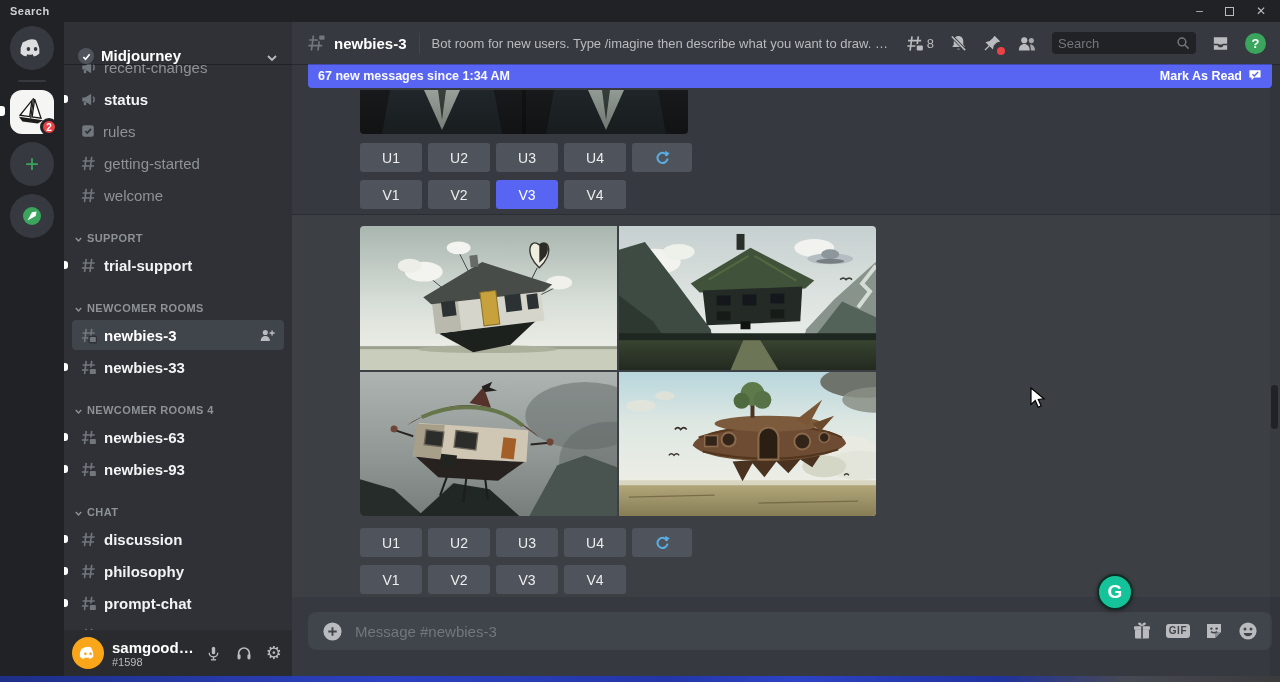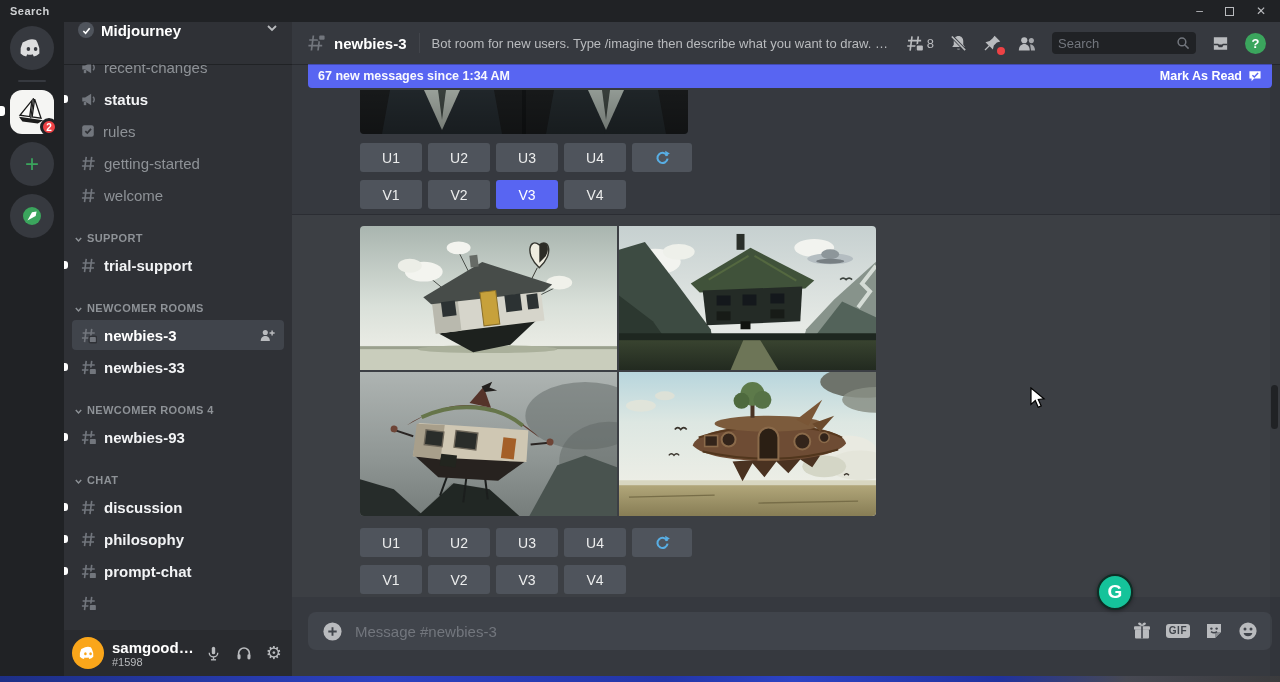--- a/index.html
+++ b/index.html
@@ -32,21 +32,21 @@
     border-radius:9px; background:#ed4245; border:3px solid #202225; color:#fff;
     font-size:10px; font-weight:bold; display:flex; align-items:center; justify-content:center; padding:0 3px; }
   .rail-pill { position:absolute; left:-10px; top:16px; width:5px; height:10px;
     background:#fff; border-radius:0 3px 3px 0; }
   .round-btn { width:44px; height:44px; border-radius:50%; background:#36393f;
     display:flex; align-items:center; justify-content:center; color:#3ba55d; }
   .round-btn .plus { font-size:24px; font-weight:400; line-height:1; }
 
   
   .sidebar { width:228px; background:#2f3136; display:flex; flex-direction:column; flex-shrink:0; }
-  .guild-header { height:42px; display:flex; align-items:flex-start; gap:7px; padding:0 14px;
+  .guild-header { height:42px; display:flex; align-items:flex-end; gap:7px; padding:0 14px;
     box-shadow:0 1px 0 rgba(0,0,0,.3); position:relative; z-index:3; background:#2f3136; }
   .check-badge { width:16px; height:16px; border-radius:50%; background:#4f545c; color:#fff;
     display:flex; align-items:center; justify-content:center; flex-shrink:0; }
   .guild-name { color:#fff; font-size:15px; font-weight:bold; flex:1; }
   .guild-chevron { color:#b9bbbe; }
   .channel-list { flex:1; overflow:hidden; padding:0 8px; position:relative; }
   .category { margin-top:16px; height:22px; display:flex; align-items:flex-end; gap:4px;
     padding:0 0 4px 2px; color:#8e9297; font-size:11px; font-weight:bold; letter-spacing:.4px; }
   .channel { height:30px; margin-top:2px; border-radius:4px; display:flex; align-items:center;
     gap:7px; padding:0 8px; color:#8e9297; font-size:15px; position:relative; cursor:pointer; }
@@ -87,21 +87,21 @@
     display:flex; align-items:center; justify-content:space-between; padding:0 6px;
     color:#72767d; font-size:13px; }
   .help-btn { width:21px; height:21px; border-radius:50%; background:#3ba55d; color:#fff;
     font-size:13px; font-weight:bold; display:flex; align-items:center; justify-content:center; }
 
   
   .new-banner { margin:0 8px 0 16px; height:24px; background:#5865f2; border-radius:0 0 4px 4px;
     display:flex; align-items:center; justify-content:space-between; padding:0 10px;
     color:#fff; font-size:12.5px; position:relative; z-index:2; }
   .new-banner .left { font-weight:600; opacity:.96; }
-  .new-banner .right { display:flex; align-items:center; gap:6px; font-weight:bold; cursor:pointer; }
+  .new-banner .right { display:flex; gap:6px; font-weight:bold; cursor:pointer; }
 
   
   .msgs { flex:1; position:relative; overflow:hidden; }
   .msg1 { padding:2px 0 5px 68px; }
   .suits-img { width:328px; height:44px; border-radius:0 0 4px 4px; overflow:hidden; }
   .btn-row { display:flex; gap:6px; }
   .m1r1 { margin-top:9px; } .m1r2 { margin-top:8px; }
   .mj-btn { width:62px; height:29px; border-radius:3px; background:#4f545c; color:#eceded;
     font-size:14px; font-weight:500; display:flex; align-items:center; justify-content:center;
     cursor:pointer; border:none; }
@@ -308,20 +308,30 @@
               <rect x="9.6" y="9.8" width="8" height="7" rx="1.8" fill="currentColor" stroke="#2f3136" stroke-width="1.6"></rect>
             </svg>
           </span>
           <span class="label">newbies-33</span>
         </div>
         <div class="category">
           <svg width="9" height="9" viewBox="0 0 10 10">
             <path d="M2 3.4 L5 6.6 L8 3.4" fill="none" stroke="currentColor" stroke-width="1.6"></path>
           </svg>
           <span>NEWCOMER ROOMS 4</span>
+        </div>
+        <div class="channel unread">
+          <span class="unread-pill"></span>
+          <span class="ch-icon">
+            <svg width="17" height="17" viewBox="0 0 18 18">
+              <path d="M6.6 2 L4.8 16 M12.4 2 L10.6 16 M2.8 6.4 H15.6 M2 11.6 H14.8" fill="none" stroke="currentColor" stroke-width="1.7"></path>
+              <rect x="9.6" y="9.8" width="8" height="7" rx="1.8" fill="currentColor" stroke="#2f3136" stroke-width="1.6"></rect>
+            </svg>
+          </span>
+          <span class="label">newbies-63</span>
         </div>
         <div class="channel unread">
           <span class="unread-pill"></span>
           <span class="ch-icon">
             <svg width="17" height="17" viewBox="0 0 18 18">
               <path d="M6.6 2 L4.8 16 M12.4 2 L10.6 16 M2.8 6.4 H15.6 M2 11.6 H14.8" fill="none" stroke="currentColor" stroke-width="1.7"></path>
               <rect x="9.6" y="9.8" width="8" height="7" rx="1.8" fill="currentColor" stroke="#2f3136" stroke-width="1.6"></rect>
             </svg>
           </span>
           <span class="label">newbies-93</span>

